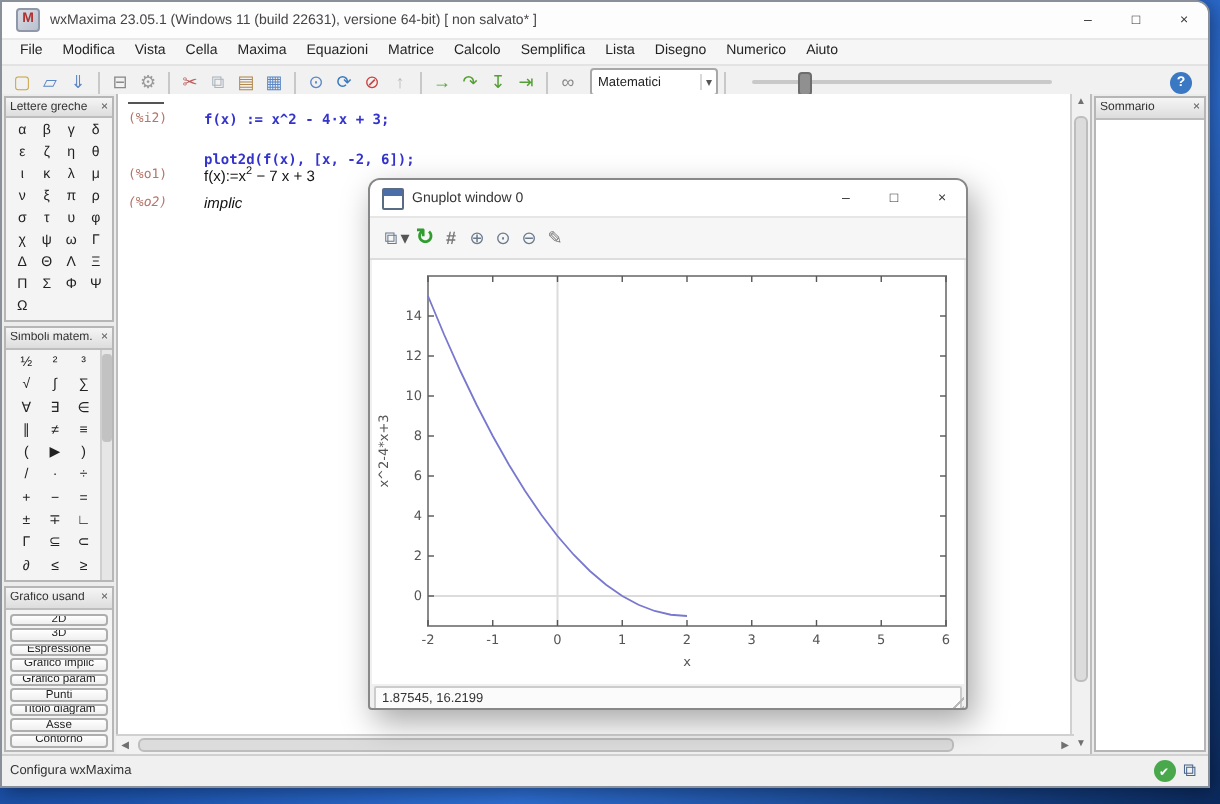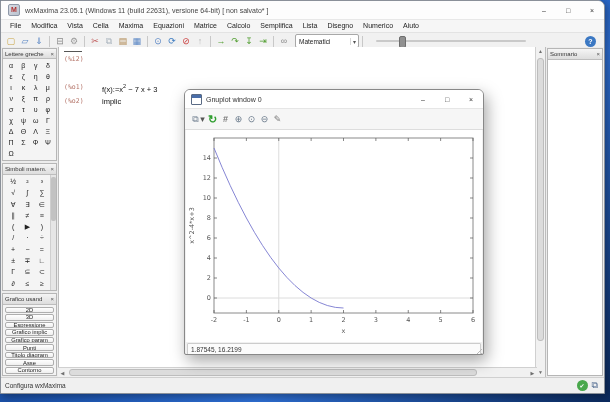--- a/index.html
+++ b/index.html
@@ -329,26 +329,28 @@
             <span class="plot-btn" data-name="plot-button-asse">Asse</span>
             <span class="plot-btn" data-name="plot-button-contorno">Contorno</span>
           </div>
       </div>
     </div>
 
     <div class="worksheet" data-name="worksheet">
       <div class="cursor-line" data-name="cell-cursor"></div>
       <div class="cell" style="top:8px;" data-name="input-cell">
         <span class="cell-label" data-name="input-label">(%i2)</span>
+        <span class="code" data-name="input-code"><span>f(x) := x^2 - 4·x + 3;</span><br>
+<span>plot2d(f(x), [x, -2, 6]);</span></span>
       </div>
       <div class="cell" style="top:36px;" data-name="output-cell-1">
         <span class="cell-label" data-name="output-label">(%o1)</span>
         <span class="math-out" data-name="output-math"><span>f(x):=x</span><sup>2</sup><span> − 7 x + 3</span></span>
       </div>
-      <div class="cell" style="top:50px;" data-name="output-cell-2">
+      <div class="cell" style="top:50px;font-style:italic;" data-name="output-cell-2">
         <span class="cell-label" data-name="output-label">(%o2)</span>
         <span class="math-out" data-name="output-text">implic</span>
       </div>
     </div>
 
     <div class="ws-vscroll" data-name="worksheet-vscrollbar">
       <span class="arr" data-name="scroll-up-icon">▲</span>
       <div class="vtrack">
           <div class="vthumb" data-name="vscroll-thumb"></div>
         </div>

